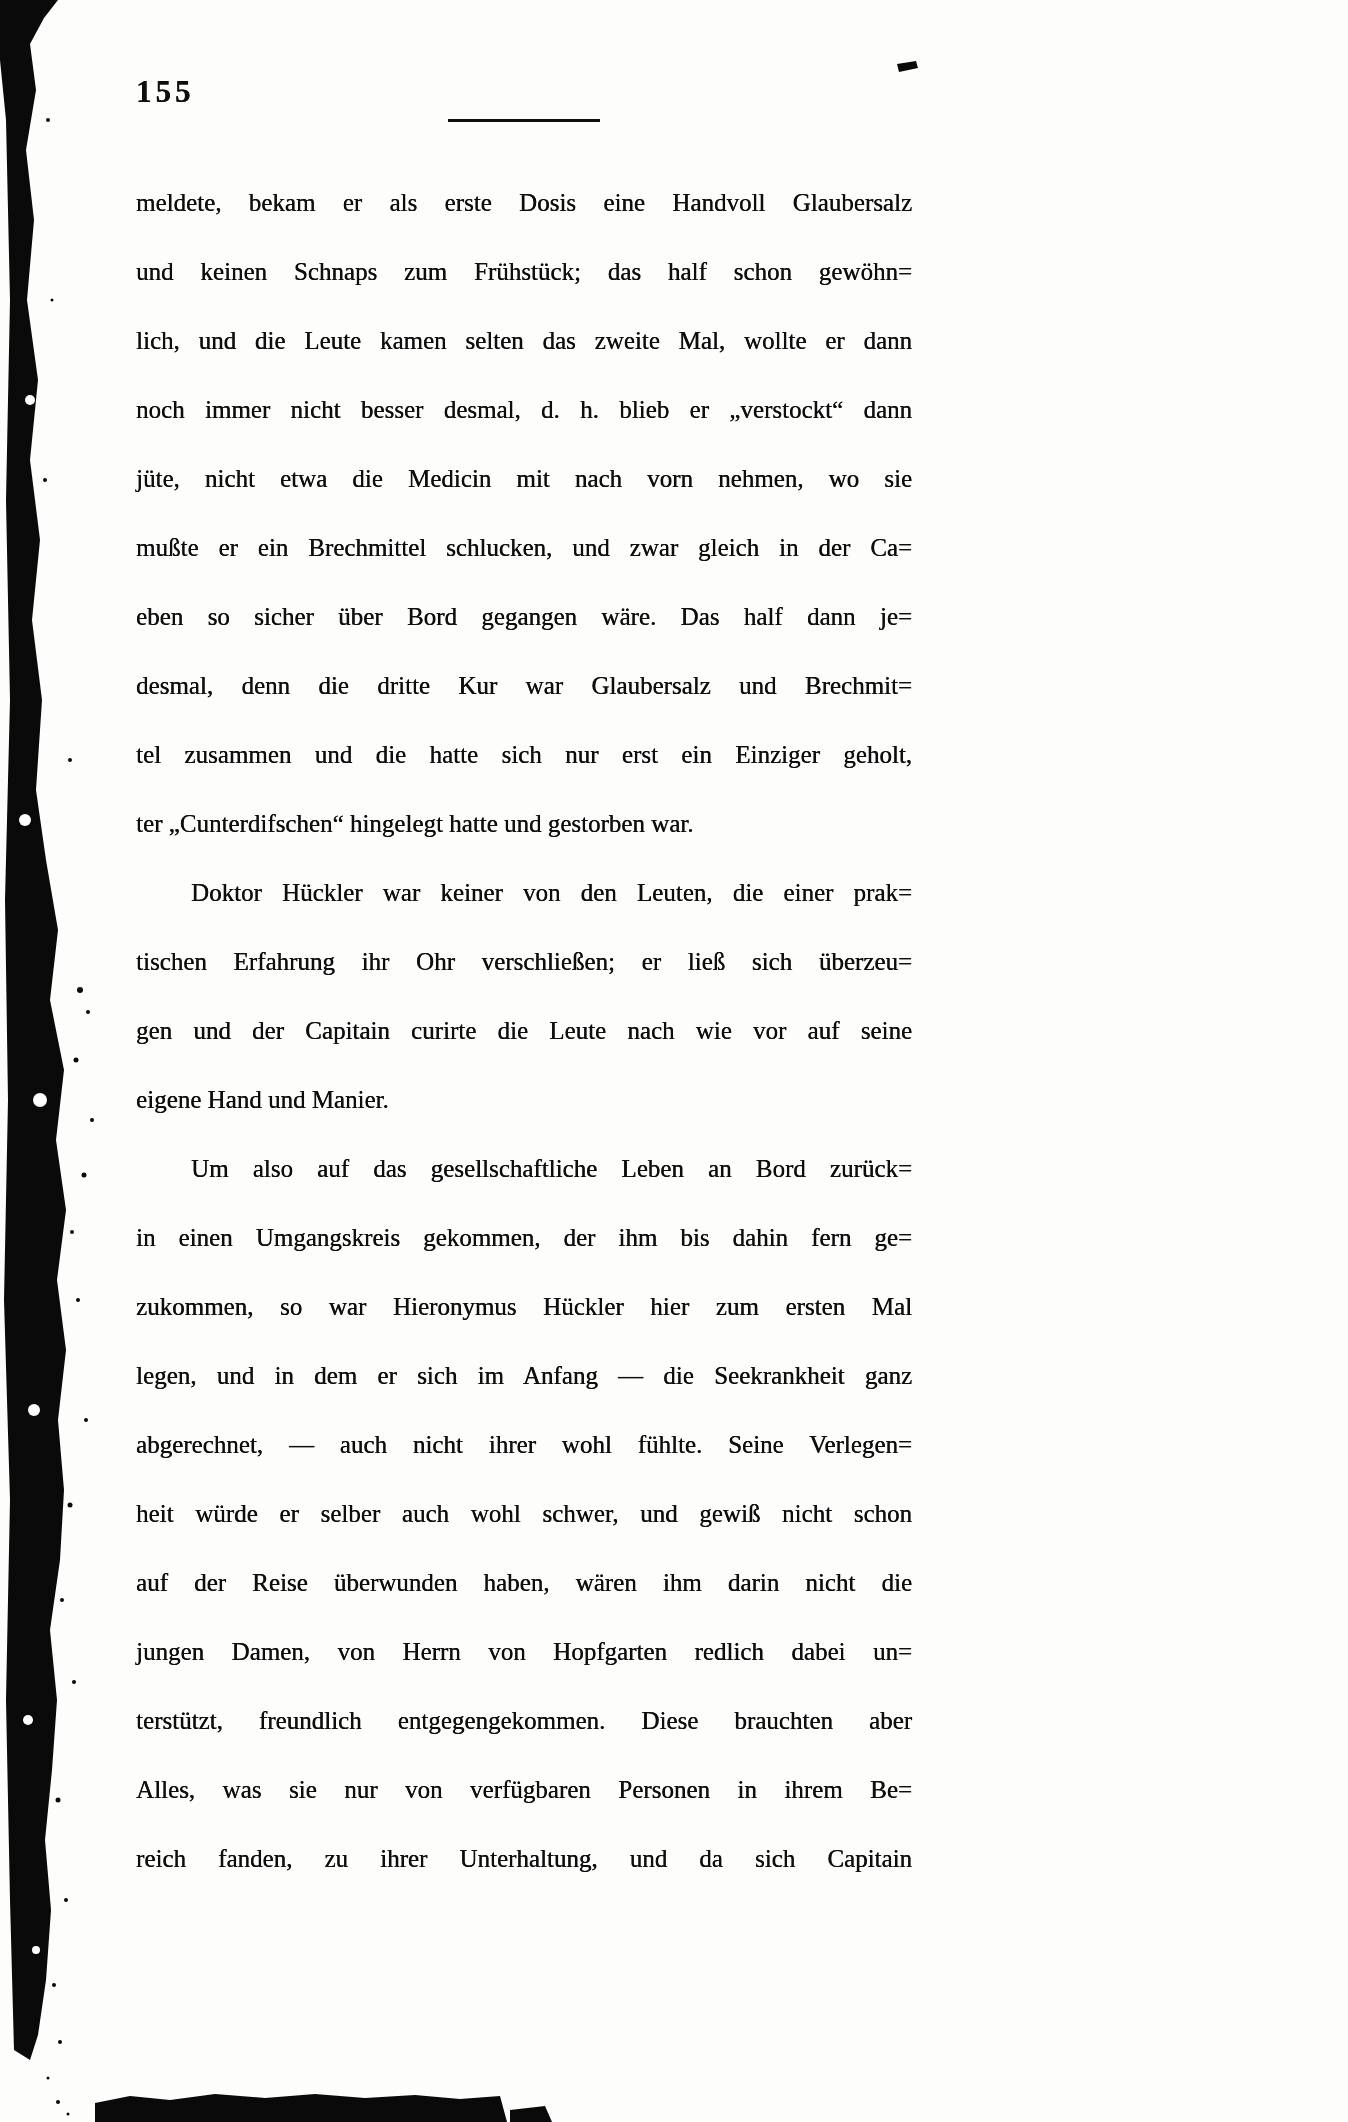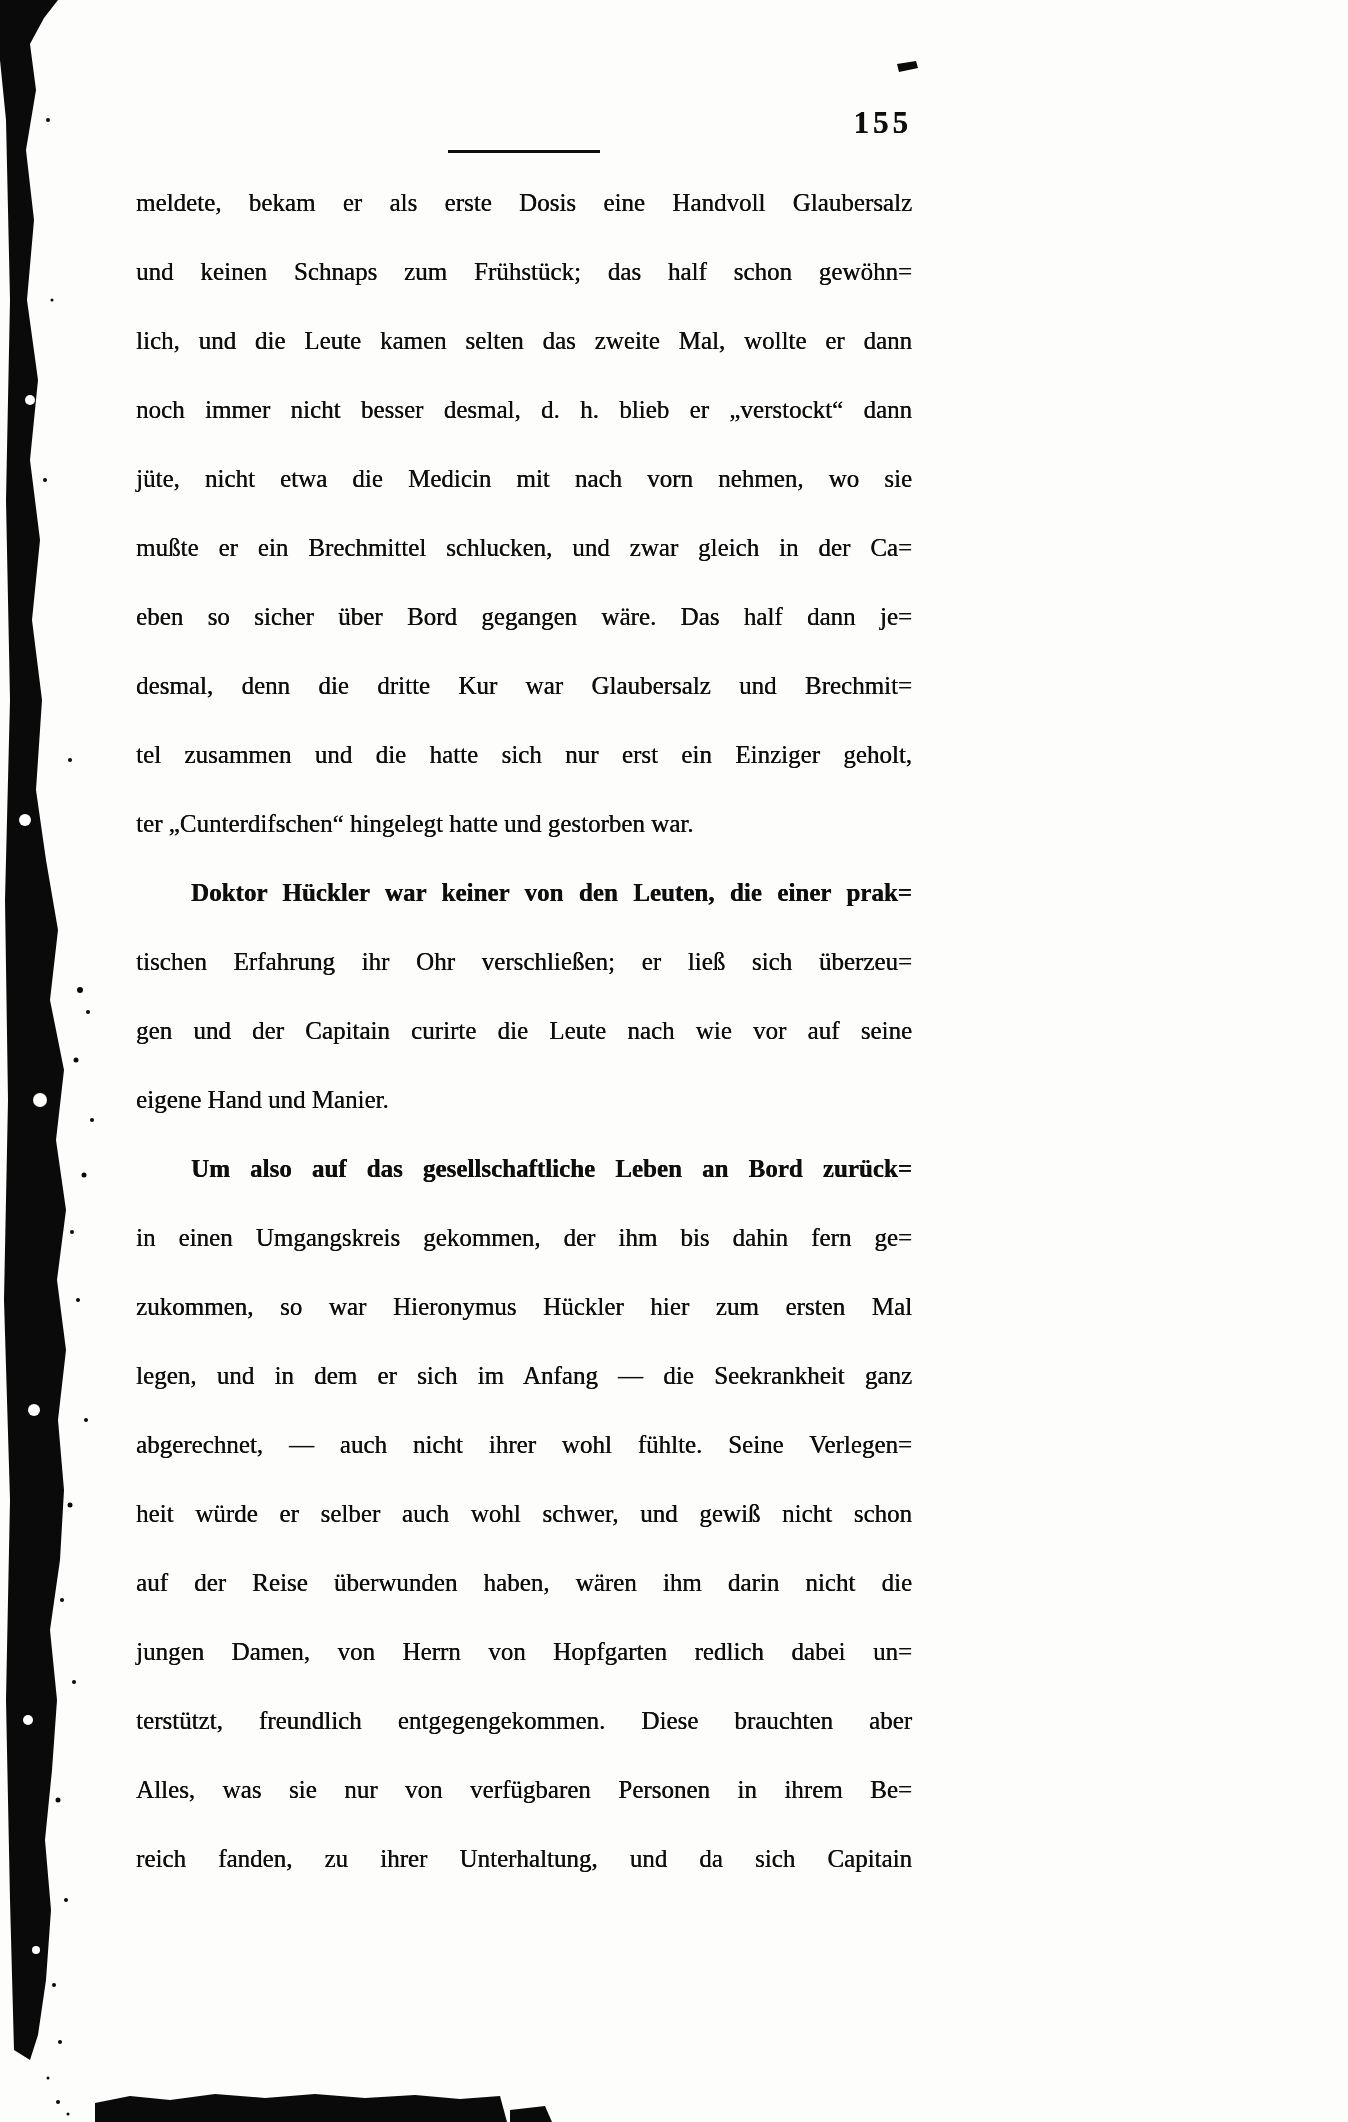--- a/index.html
+++ b/index.html
@@ -6,22 +6,22 @@
   .page{
     position:relative;
     width:1348px;height:2122px;
     background:#fdfdfc;
     overflow:hidden;
     font-family:"Liberation Serif", serif;
     color:#0e0e0e;
   }
   .page-header{
     position:absolute;
-    left:136px;top:105px;width:776px;
-    text-align:right;
+    left:136px;top:74px;width:776px;
+    text-align:left;
   }
   .page-number{
     font-size:31px;
     font-weight:bold;
     letter-spacing:4px;
     text-shadow:0.3px 0 0 currentColor;
   }
   .page-number-rule{
     width:152px;height:0;
     border:none;
@@ -35,21 +35,21 @@
   .line{
     font-size:25px;
     line-height:69px;
     height:69px;
     white-space:normal;
     text-align:justify;
     text-align-last:justify;
     text-shadow:0.35px 0 0 currentColor;
     overflow:visible;
   }
-  .line.indent{ text-indent:55px;font-weight:bold; }
+  .line.indent{ text-indent:55px; }
   .line.no-just-last{ text-align-last:left; }
   .artifacts{
     position:absolute;left:0;top:0;
     pointer-events:none;
   }
 </style>
 </head>
 <body>
 
 <div class="page">

